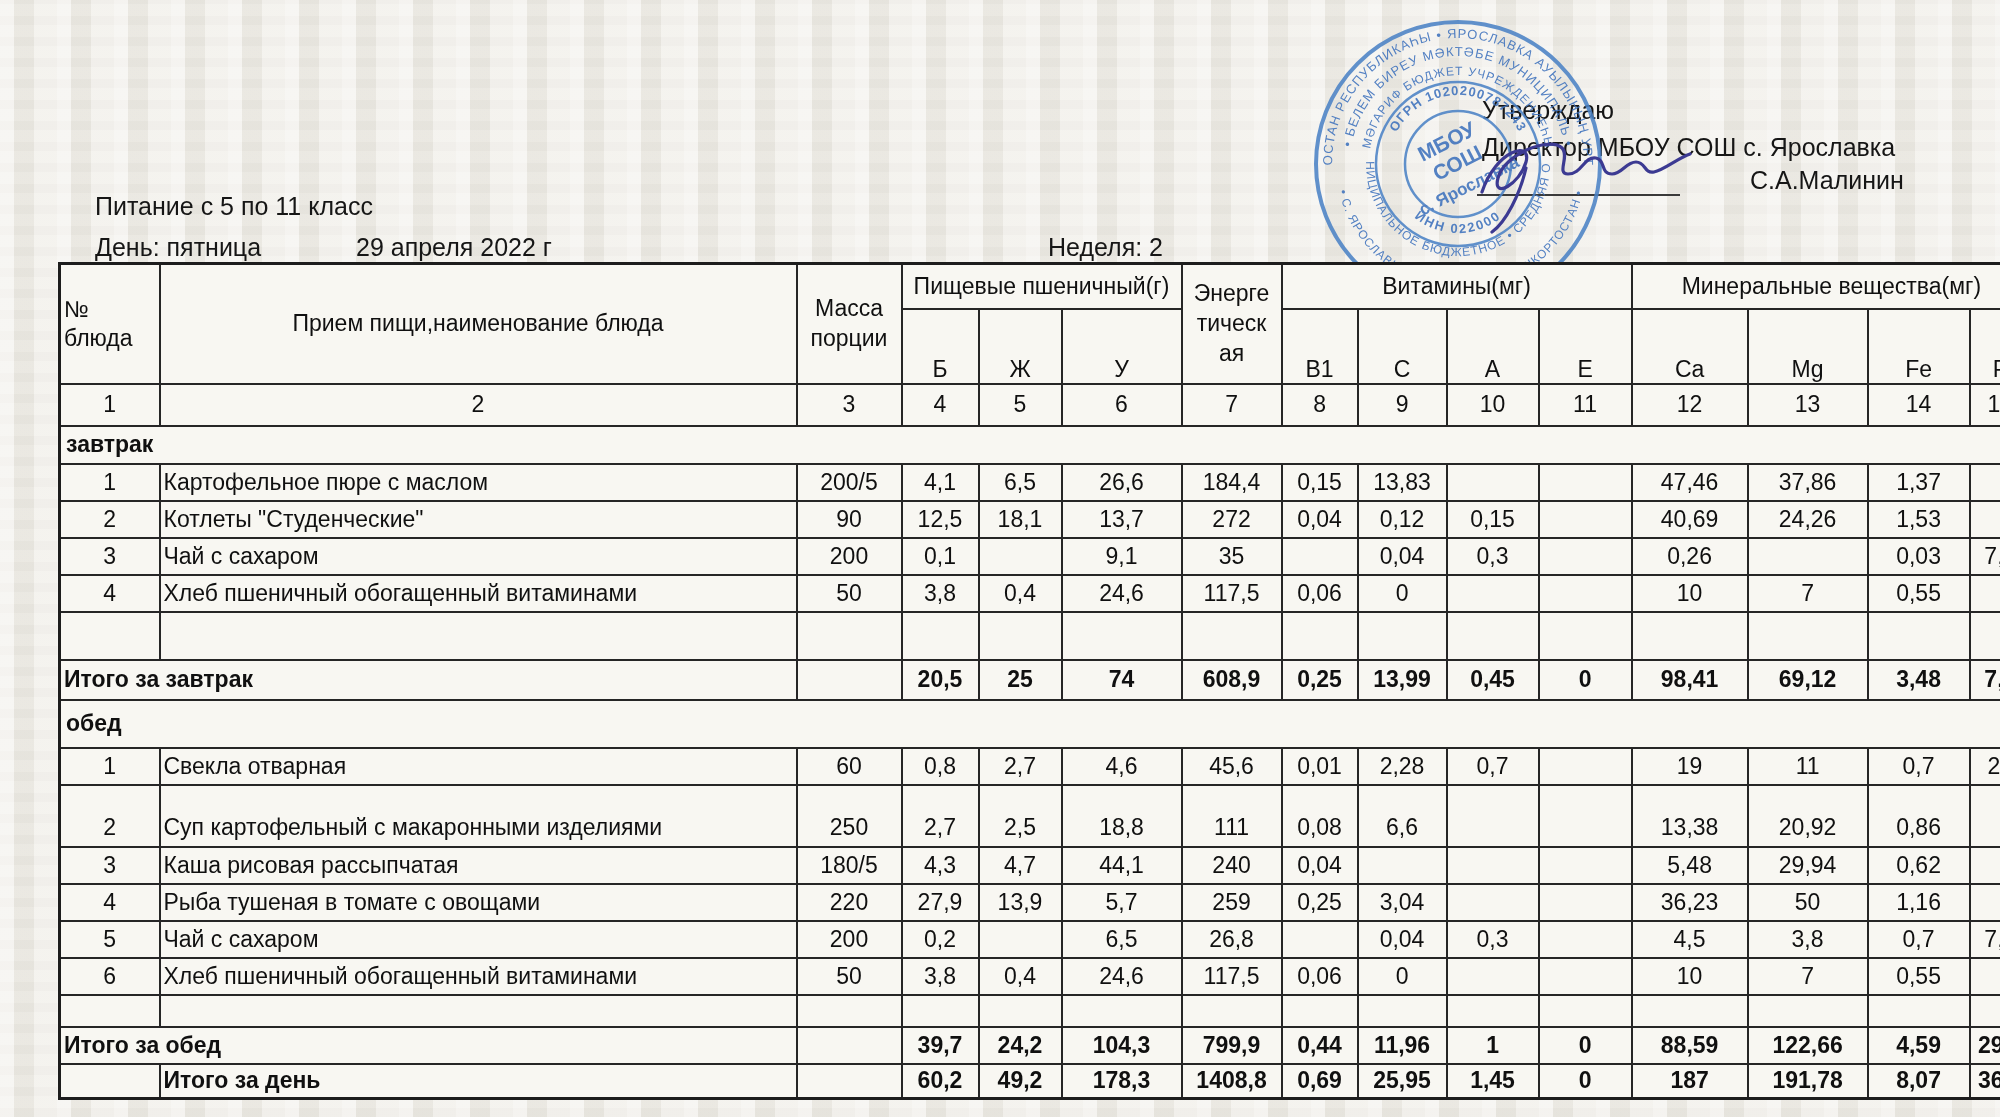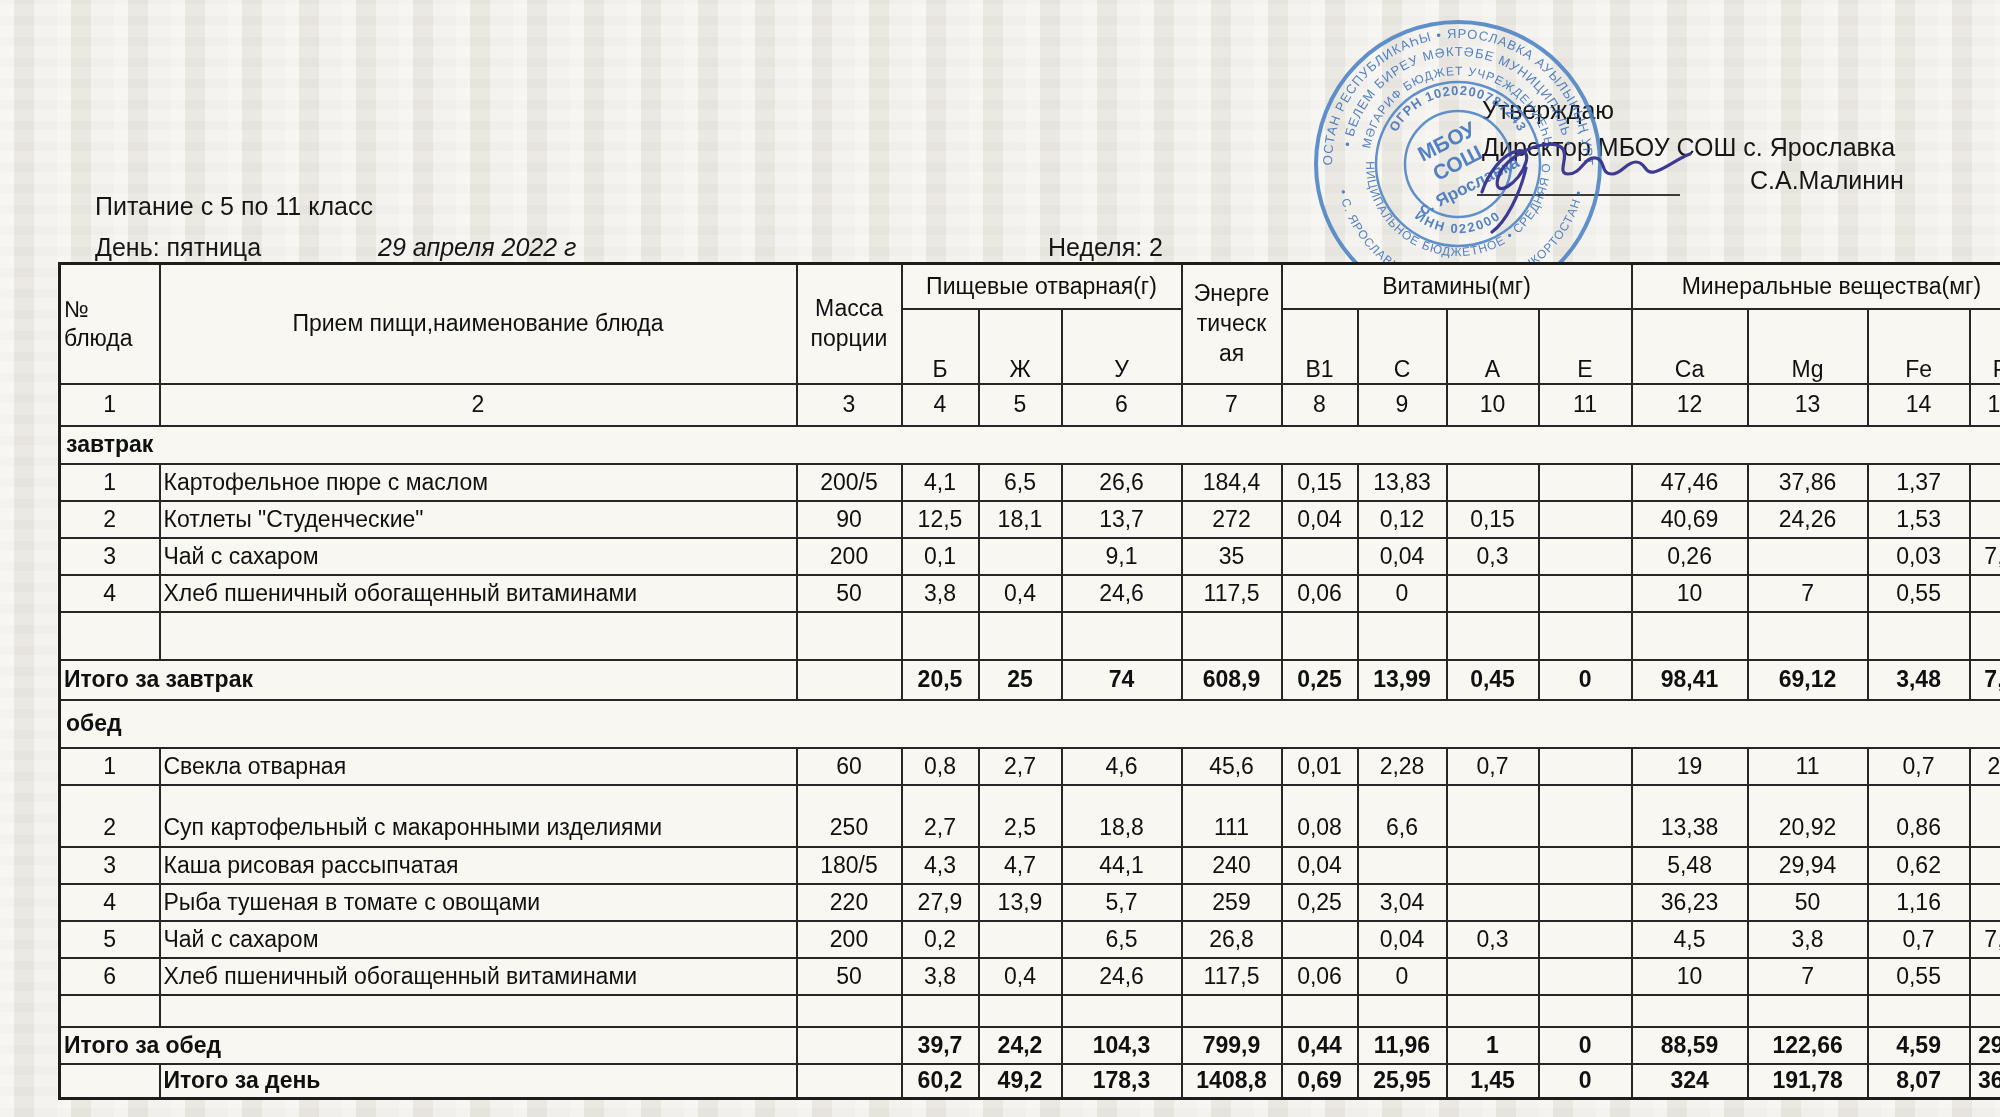--- a/index.html
+++ b/index.html
@@ -47,21 +47,21 @@
   .signature{position:absolute;left:1462px;top:128px;width:250px;height:110px;}
   .signature path{stroke:#3c3a92;stroke-width:3.2;fill:none;stroke-linecap:round;}
 </style>
 </head>
 <body>
 
 <div class="page">
 
   <div class="toptext" style="left:95px;top:192px;">Питание с 5 по 11 класс</div>
   <div class="toptext" style="left:95px;top:233px;">День: пятница</div>
-  <div class="toptext" style="left:378px;top:233px;font-style:italic;">29 апреля  2022  г</div>
+  <div class="toptext" style="left:356px;top:233px;">29 апреля  2022  г</div>
   <div class="toptext" style="left:1048px;top:233px;">Неделя: 2</div>
 
   <div class="toptext" style="left:1482px;top:96px;">Утверждаю</div>
   <div class="toptext" style="left:1482px;top:133px;">Директор МБОУ СОШ с. Ярославка</div>
   <div class="toptext" style="left:1750px;top:166px;">С.А.Малинин</div>
   <div class="sig-line"></div>
 
   <svg class="stamp" viewBox="0 0 306 312">
     <defs>
       <path id="arcA" d="M 24,158 A 126,126 0 1 1 276,158"></path>
@@ -110,21 +110,21 @@
         <col style="width:116px">
       <col style="width:120px">
         <col style="width:102px">
         <col style="width:62px">
     </colgroup>
     <thead>
       <tr style="height:45px">
         <th class="corner" rowspan="2" style="width:100px">№ блюда</th>
         <th class="group" rowspan="2">Прием пищи,наименование блюда</th>
         <th class="group wrap" rowspan="2">Масса порции</th>
-        <th class="group" colspan="3">Пищевые отварная(г)</th>
+        <th class="group" colspan="3">Пищевые пшеничный(г)</th>
         <th class="group wrap" rowspan="2">Энерге тическ ая</th>
         <th class="group" colspan="4">Витамины(мг)</th>
         <th class="group" colspan="4">Минеральные вещества(мг)</th>
       </tr>
       <tr style="height:75px">
         <th class="sub">Б</th>
         <th class="sub">Ж</th>
         <th class="sub">У</th>
         <th class="sub">В1</th>
         <th class="sub">С</th>
@@ -401,20 +401,20 @@
           <td class="lbl">Итого за день</td>
           <td></td>
           <td class="c">60,2</td>
           <td class="c">49,2</td>
           <td class="c">178,3</td>
           <td class="c">1408,8</td>
           <td class="c">0,69</td>
           <td class="c">25,95</td>
           <td class="c">1,45</td>
           <td class="c">0</td>
-          <td class="c">324</td>
+          <td class="c">187</td>
           <td class="c">191,78</td>
           <td class="c">8,07</td>
           <td class="c">36,4</td>
         </tr>
       </tbody>
   </table>
 </div>
 
 </body></html>

